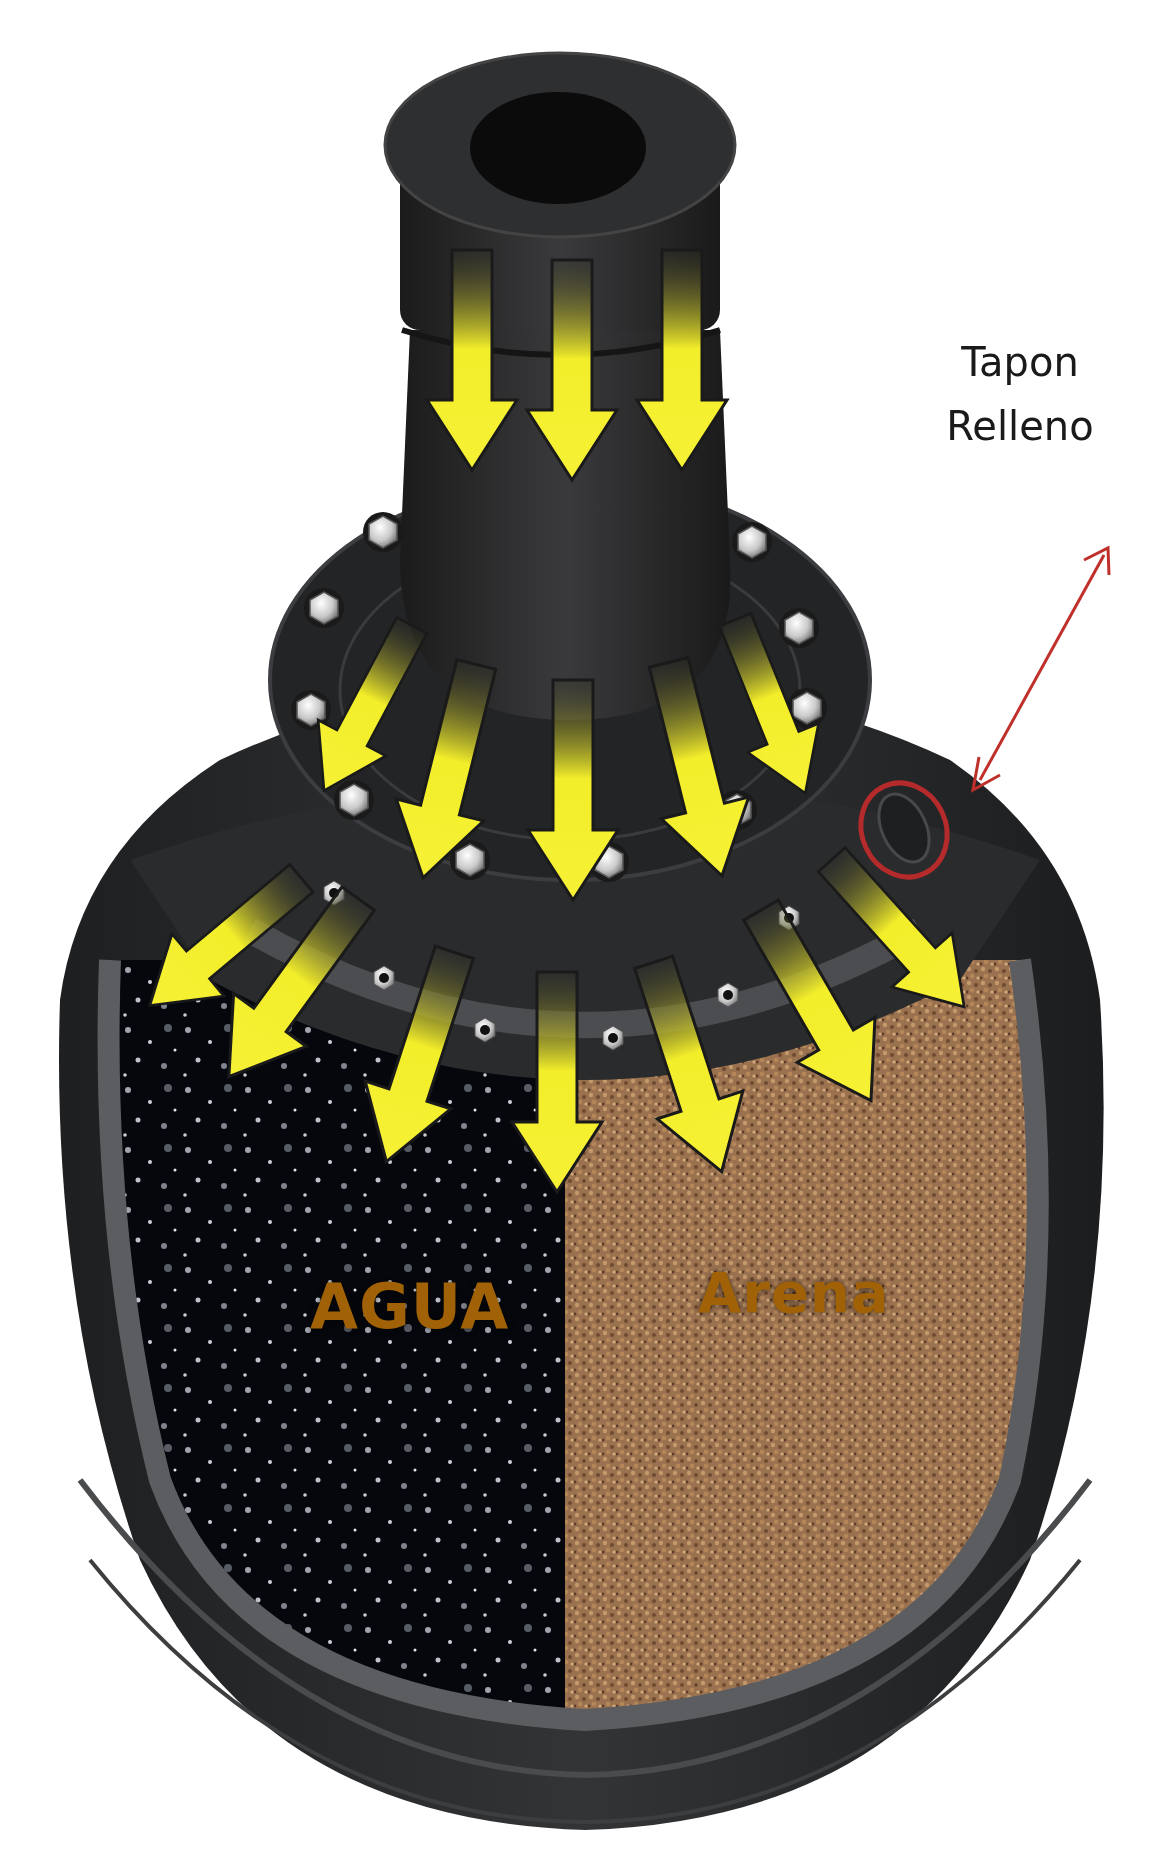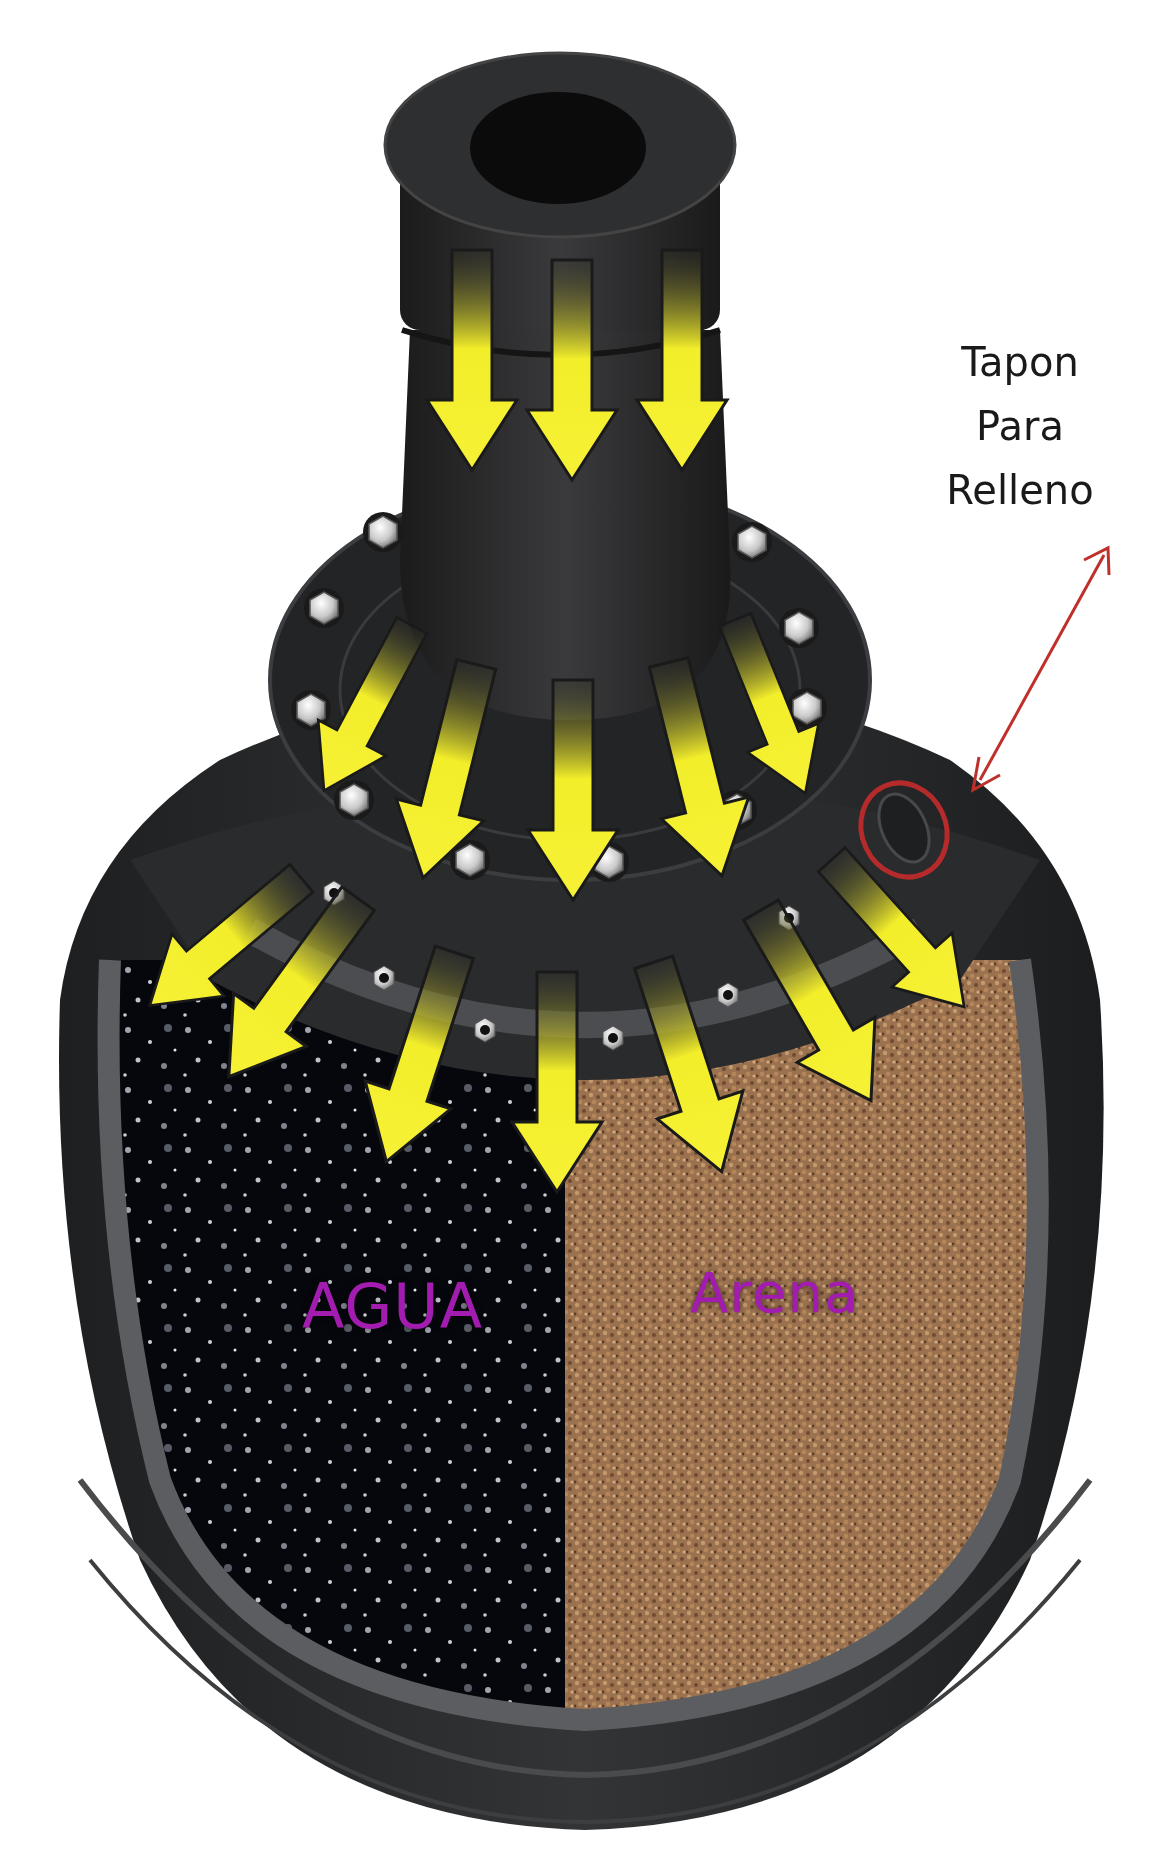--- a/index.html
+++ b/index.html
@@ -1,20 +1,20 @@
 <!DOCTYPE html>
 <html><head>
 <meta charset="utf-8">
 <style>
   html, body { margin: 0; padding: 0; background: #ffffff; }
   body { width: 1170px; height: 1855px; position: relative; overflow: hidden; font-family: "DejaVu Sans", sans-serif; }
   #stage { position: absolute; left: 0; top: 0; width: 1170px; height: 1496px; }
   .callout-text { position: absolute; left: 930px; top: 330px; width: 180px; text-align: center; color: #1a1a1a; font-size: 40px; line-height: 64px; font-family: "DejaVu Sans", sans-serif; }
   .callout-text span { display: block; }
-  .zone-label { position: absolute; color: #a21caf; font-weight: normal; font-family: "DejaVu Sans", sans-serif; text-shadow: 0 0 6px rgba(0,0,0,0.6); letter-spacing: 1px; }
+  .zone-label { position: absolute; color: #a16207; font-weight: bold; font-family: "DejaVu Sans", sans-serif; text-shadow: 0 0 6px rgba(0,0,0,0.6); letter-spacing: 1px; margin-left: 8px; }
   .zone-agua { left: 302px; top: 1270px; font-size: 62px; }
   .zone-arena { left: 690px; top: 1260px; font-size: 56px; }
 </style>
 </head>
 <body>
 
 <div id="stage">
   <svg width="1170" height="1855" viewBox="0 0 1170 1855" xmlns="http://www.w3.org/2000/svg">
     <defs>
       <linearGradient id="arrowGrad" x1="0" y1="0" x2="0" y2="1">
@@ -152,19 +152,18 @@
 
     <g stroke="#c0302b" stroke-width="3" fill="none">
       <line x1="980" y1="780" x2="1104" y2="555"></line>
       <polyline points="979,757 973,790 1000,775"></polyline>
       <polyline points="1084,560 1108,548 1109,575"></polyline>
     </g>
   </svg>
 
   <div class="callout-text">
     <span>Tapon</span>
-    <span>Para</span>
     <span>Relleno</span>
   </div>
 
   <div class="zone-label zone-agua">AGUA</div>
   <div class="zone-label zone-arena">Arena</div>
 </div>
 
 </body></html>

